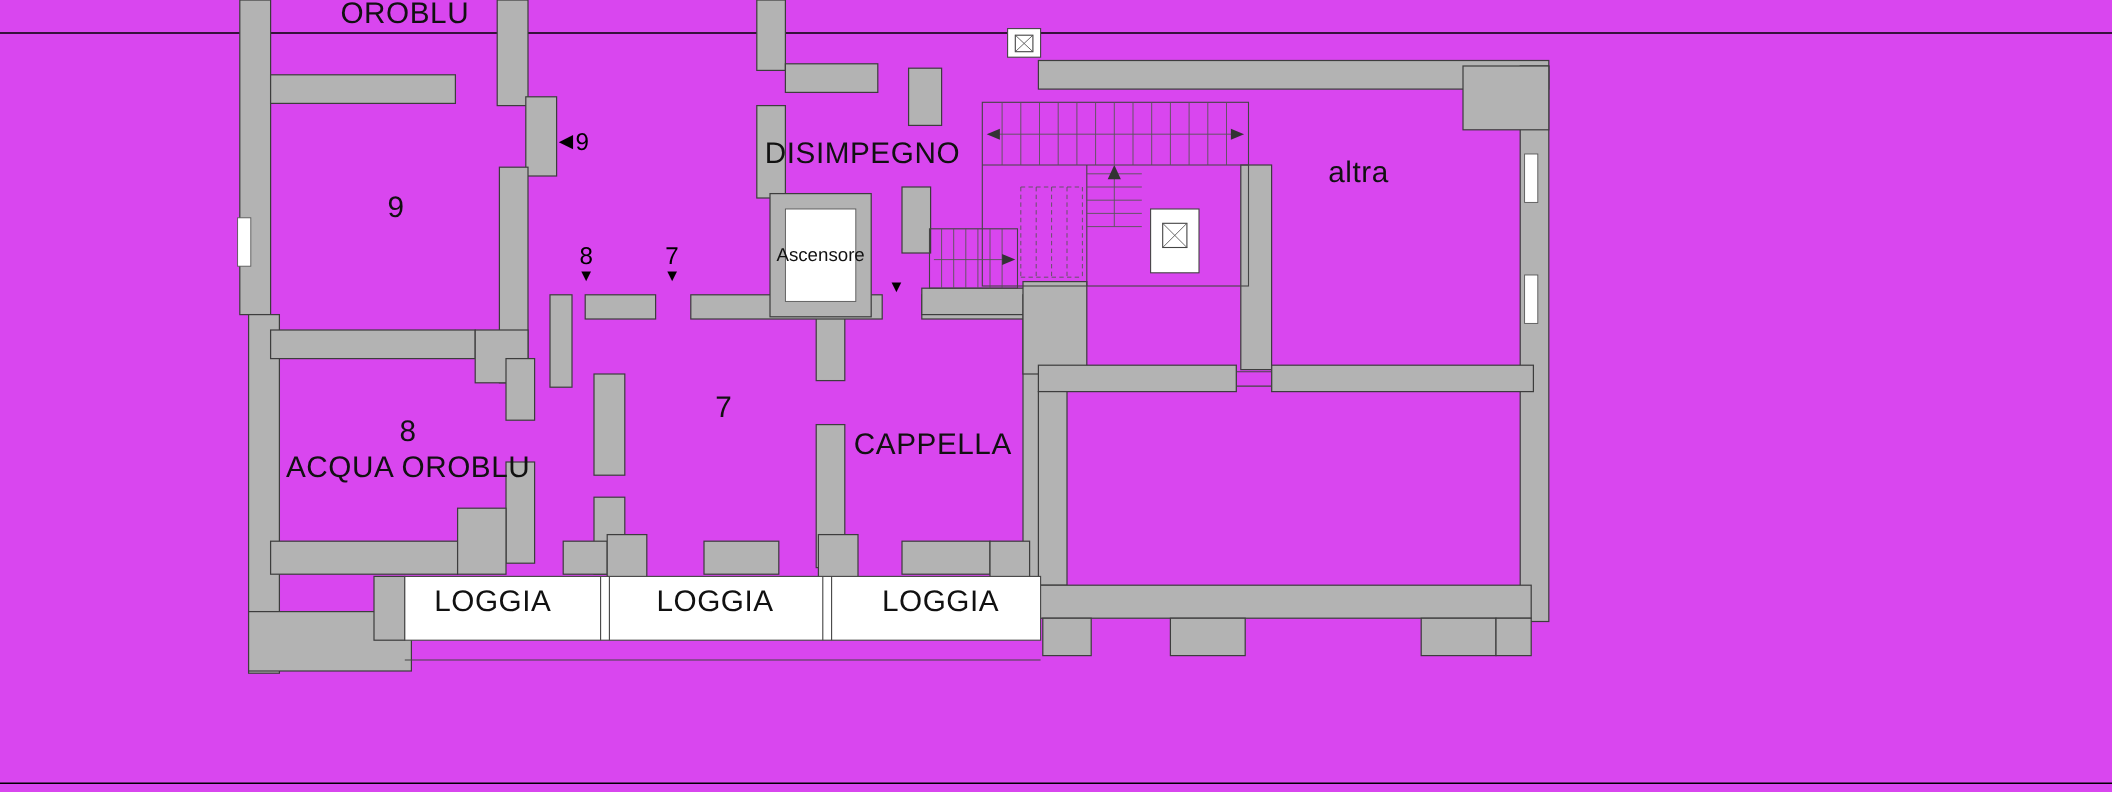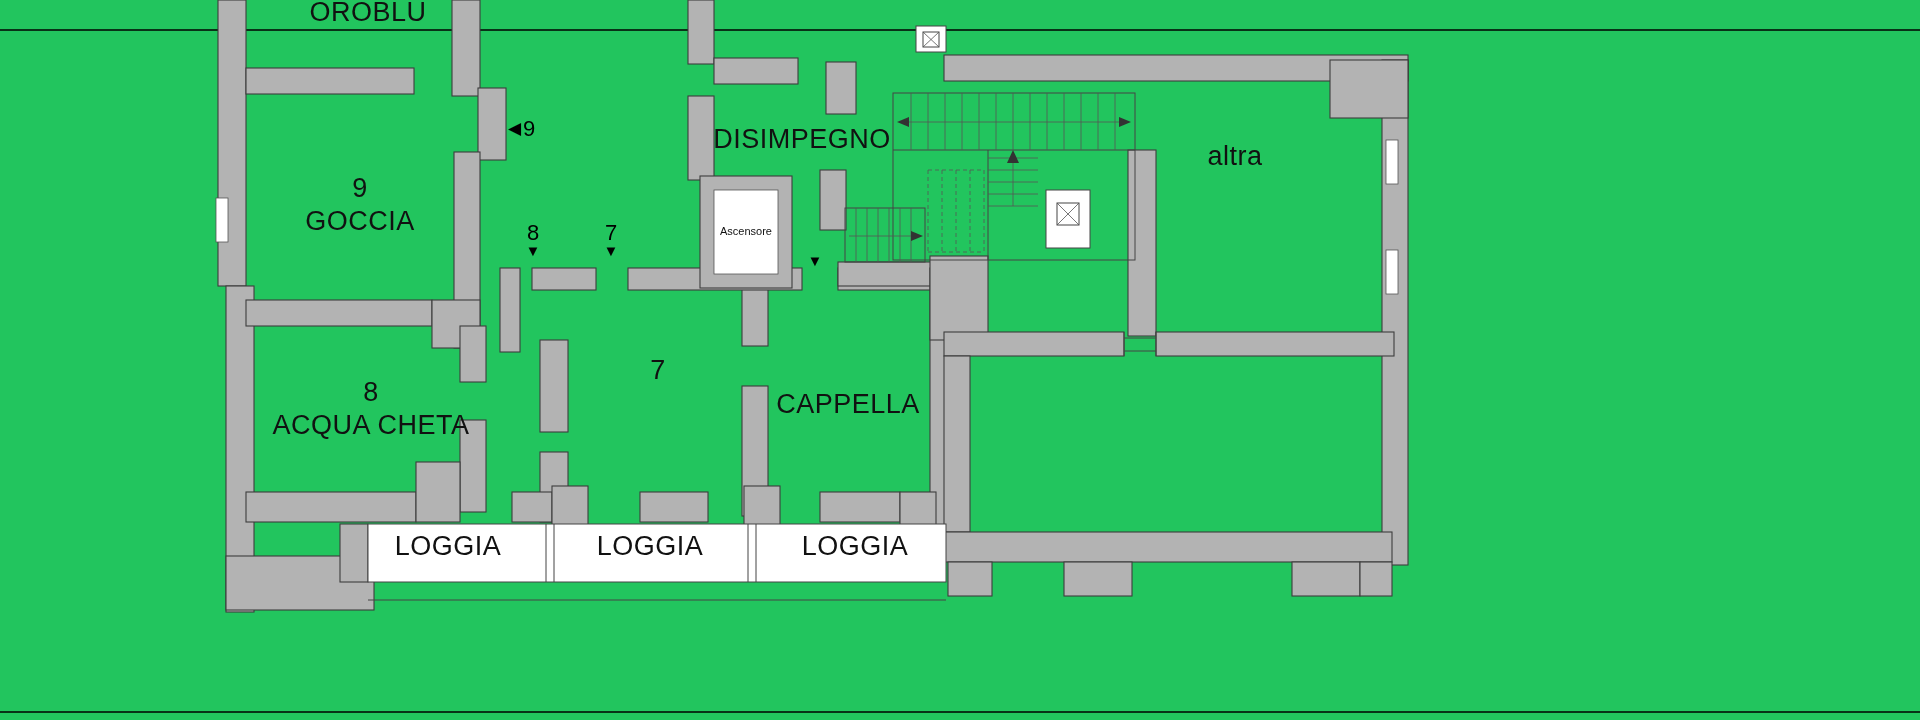--- a/index.html
+++ b/index.html
@@ -1,30 +1,30 @@
 <!DOCTYPE html>
 <html><head>
 <meta charset="utf-8">
 <style>
   html,body{margin:0;padding:0;background:#ffffff;}
   body{width:1920px;height:720px;overflow:hidden;
        font-family:"Liberation Sans", sans-serif;color:#111;}
-  .plan{position:relative;width:1920px;height:720px;background:#22c55e;}
+  .plan{position:relative;width:1920px;height:720px;background:#d946ef;}
   svg{position:absolute;left:0;top:0;}
   .w{fill:#b3b3b3;stroke:#3d3d3d;stroke-width:1.1;}
   .wh{fill:#ffffff;stroke:#555;stroke-width:.8;}
   .t{fill:none;stroke:#444;stroke-width:1;}
   .tw{fill:#ffffff;stroke:#444;stroke-width:1;}
   .s{fill:none;stroke:#555;stroke-width:.8;}
   .d{fill:none;stroke:#555;stroke-width:.8;stroke-dasharray:4 3;}
   .ar{fill:#333;stroke:none;}
   .fr{fill:none;stroke:#000;stroke-width:1.4;}
   .lbl{position:absolute;text-align:center;font-size:27px;letter-spacing:.5px;
        line-height:33px;color:#111;white-space:nowrap;}
-  .lbl.small{font-size:11px;letter-spacing:0;line-height:15px;}
+  .lbl.small{font-size:17px;letter-spacing:0;line-height:15px;}
   .lbl.twoline{line-height:34px;}
   .marker{position:absolute;text-align:center;color:#000;}
   .marker .num{font-size:22px;line-height:22px;display:block;}
   .marker .tri{font-size:15px;line-height:14px;display:block;}
   .marker9{display:flex;align-items:center;gap:2px;}
   .marker9 .tri{font-size:17px;}
   .marker9 .num{font-size:22px;}
 </style>
 </head>
 <body>
@@ -157,40 +157,39 @@
     <g>
       <path class="t" d="M1124 332V356M1156 332V356M1124 338H1156M1124 351H1156"></path>
     </g>
   </svg>
 
   <div class="lbl" style="left:268px;top:-4px;width:200px;">
     <span>OROBLU</span>
   </div>
 
 
-  <div class="lbl" style="left:690px;top:123px;width:224px;">
+  <div class="lbl" style="left:672px;top:123px;width:224px;">
     <span>DISIMPEGNO</span>
   </div>
 
   <div class="lbl twoline" style="left:1135px;top:128px;width:200px;margin-top:11px;">
     <div>altra</div>
   </div>
 
   <div class="lbl" style="left:260px;top:172px;width:200px;">
     <div>9</div>
-    <div>GOCCIA</div>
   </div>
 
   <div class="lbl small" style="left:704px;top:224px;width:84px;">
     <span>Ascensore</span>
   </div>
 
   <div class="lbl" style="left:243px;top:376px;width:256px;">
     <div>8</div>
-    <div>ACQUA CHETA</div>
+    <div>ACQUA OROBLU</div>
   </div>
 
   <div class="lbl" style="left:558px;top:354px;width:200px;">
     <div>7</div>
   </div>
 
   <div class="lbl" style="left:746px;top:388px;width:204px;text-align:center;">
     <span>CAPPELLA</span>
   </div>
 

